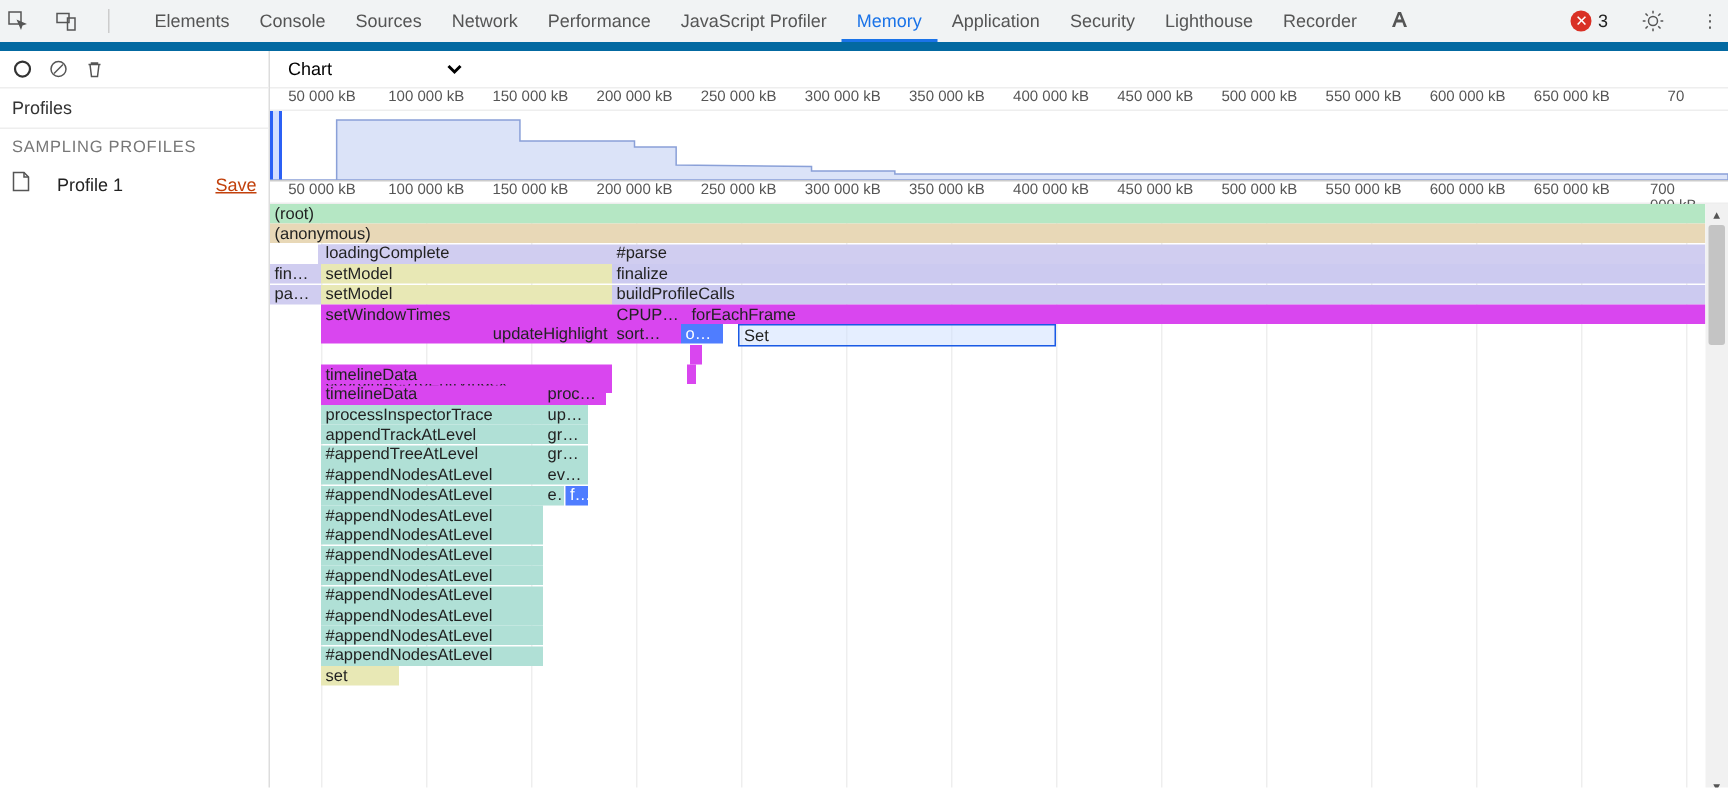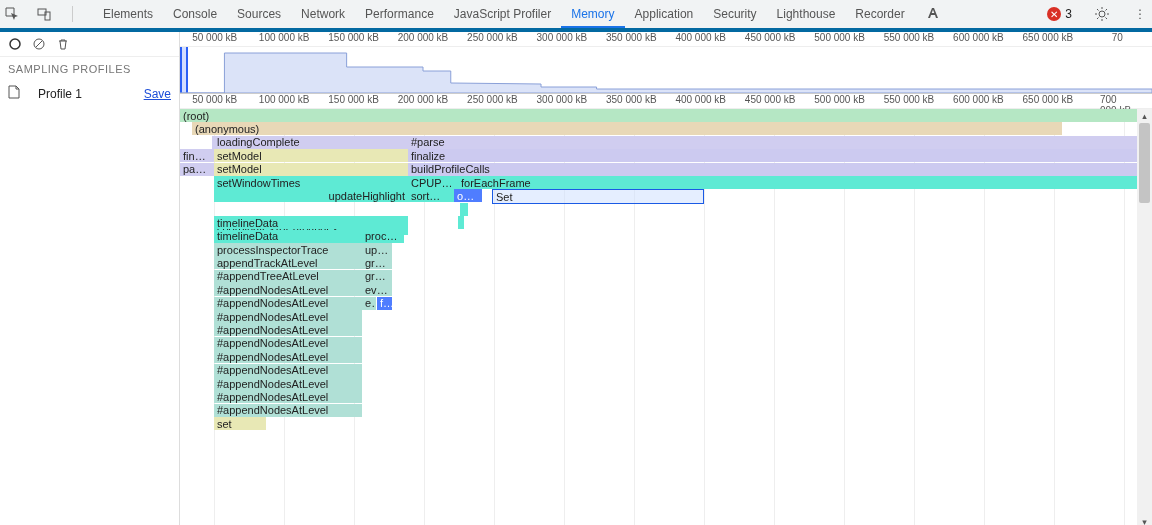--- a/index.html
+++ b/index.html
@@ -1,32 +1,32 @@
 <!DOCTYPE html>
 <html><head>
 <meta charset="utf-8">
 <style>
   html,body{margin:0;padding:0;font-family:"Segoe UI",Arial,sans-serif;font-size:12px;color:#222;background:#fff;width:1152px;height:525px;overflow:hidden}
-  .tabbar{display:flex;align-items:center;height:28px;border-bottom:4px solid #0369a1;background:#f1f3f4;gap:16px;padding:0 4px}
+  .tabbar{display:flex;align-items:center;height:28px;border-bottom:6px solid #0369a1;background:#f1f3f4;gap:16px;padding:0 4px}
   .tabbar .ico{width:16px;height:16px;display:flex;align-items:center;justify-content:center;color:#555}
   .tabbar .tab{padding:0 10px;height:28px;line-height:28px;color:#555;cursor:pointer;white-space:nowrap}
   .tabbar .tab.active{color:#1a73e8;border-bottom:2px solid #1a73e8;height:26px}
   .tabbar .spacer{flex:1}
   .err{display:flex;align-items:center;gap:4px}
   .err-badge{width:14px;height:14px;border-radius:50%;background:#d93025;color:#fff;font-size:10px;display:flex;align-items:center;justify-content:center}
   .menu-ico{width:16px;height:16px;display:flex;align-items:center;justify-content:center;color:#555;margin-left:6px}
 
   .main{display:flex;height:497px}
   .sidebar{width:180px;border-right:1px solid #ddd;display:flex;flex-direction:column}
   .side-toolbar{display:flex;align-items:center;gap:10px;height:24px;padding:0 8px;border-bottom:1px solid #eee}
   .side-toolbar .ico{width:14px;height:14px;display:flex;align-items:center;justify-content:center;color:#555}
   .panel-title{padding:6px 8px;border-bottom:1px solid #eee;color:#333}
   .panel-section{padding:6px 8px;color:#777;font-size:11px;letter-spacing:.5px}
   .profile-item{display:flex;align-items:center;padding:4px 8px;gap:18px}
-  .profile-item .save{margin-left:auto;text-decoration:underline;color:#1d4ed8;cursor:pointer}
+  .profile-item .save{margin-left:auto;text-decoration:underline;color:#c2410c;cursor:pointer}
 
   .right{flex:1;display:flex;flex-direction:column;position:relative;width:972px}
   .chart-toolbar{display:flex;align-items:center;height:24px;border-bottom:1px solid #eee;padding:0 8px}
   .chart-toolbar select{border:none;background:transparent;font-size:12px}
 
   .ruler{position:relative;height:14px;font-size:10px;color:#555;border-bottom:1px solid #eee}
   .ruler span{position:absolute;top:0;transform:translateX(-50%)}
   .overview{position:relative;height:46px;background:#fff;border-bottom:1px solid #ccc}
   .overview .sel{position:absolute;left:0;top:0;bottom:0;width:4px;background:#7a9cff55;border-left:2px solid #2b60f5;border-right:2px solid #2b60f5}
   .overview svg{position:absolute;inset:0}
@@ -37,21 +37,21 @@
   .vscroll .thumb{position:absolute;left:2px;right:2px;top:0;height:80px;background:#c4c4c4;border-radius:2px}
   .vscroll .arrow{position:absolute;left:0;right:0;height:14px;display:flex;align-items:center;justify-content:center;font-size:9px;color:#555}
   .vscroll .arrow.down{bottom:0}
 
   .row{position:absolute;height:13px;font-size:11px;display:flex;align-items:center;overflow:hidden}
   .row span{padding:0 3px;white-space:nowrap;overflow:hidden;text-overflow:ellipsis}
   .c-green{background:#b5e7c4}
   .c-tan{background:#e8d8b7}
   .c-lav{background:#d0cdf0}
   .c-lav2{background:#cccaf0}
-  .c-lav3{background:#5eead4}
+  .c-lav3{background:#d946ef}
   .c-lyellow{background:#e8e8b5}
   .c-teal{background:#b0e0d6}
   .c-sel{background:#4f7dff;color:#fff;}
   .selbox{position:absolute;border:1px solid #1a5ae5;background:#cfe0ff88}
   .vline{position:absolute;top:0;bottom:0;width:1px;background:#0001}
 </style>
 </head>
 <body>
 
 <div class="tabbar">
@@ -113,32 +113,36 @@
             <circle cx="6" cy="6" r="5" fill="none" stroke="#555"></circle>
             <line x1="3" y1="9" x2="9" y2="3" stroke="#555"></line>
           </svg>
         </div>
       <div class="ico">
           <svg width="12" height="12" viewBox="0 0 12 12">
             <path d="M2 3h8M4 3V2h4v1M3 3l1 8h4l1-8" fill="none" stroke="#555"></path>
           </svg>
         </div>
     </div>
+    <div class="panel-title">Profiles</div>
     <div class="panel-section">SAMPLING PROFILES</div>
     <div class="profile-item">
       <span><svg width="12" height="14" viewBox="0 0 12 14">
             <path d="M1 1h7l3 3v9H1z" fill="none" stroke="#555"></path>
             <path d="M8 1v3h3" fill="none" stroke="#555"></path>
           </svg></span>
       <span>Profile 1</span>
       <span class="save">Save</span>
     </div>
   </div>
 
   <div class="right">
+    <div class="chart-toolbar">
+      <select id="view-sel"><option>Chart</option><option>Heavy (Bottom Up)</option><option>Tree (Top Down)</option></select>
+    </div>
 
     <div class="ruler" id="ruler-top">
         <span style="left: 34.7143px;">50 000 kB</span>
         <span style="left: 104.143px;">100 000 kB</span>
         <span style="left: 173.571px;">150 000 kB</span>
         <span style="left: 243px;">200 000 kB</span>
         <span style="left: 312.429px;">250 000 kB</span>
         <span style="left: 381.857px;">300 000 kB</span>
         <span style="left: 451.286px;">350 000 kB</span>
         <span style="left: 520.714px;">400 000 kB</span>
@@ -184,21 +188,21 @@
           <div class="vline" style="left: 524px;"></div>
           <div class="vline" style="left: 594px;"></div>
           <div class="vline" style="left: 664px;"></div>
           <div class="vline" style="left: 734px;"></div>
           <div class="vline" style="left: 804px;"></div>
           <div class="vline" style="left: 874px;"></div>
           <div class="vline" style="left: 944px;"></div>
           <div class="row c-green" style="left: 0px; top: 0px; width: 957px;">
             <span>(root)</span>
           </div>
-          <div class="row c-tan" style="left: 0px; top: 13.4px; width: 870px; margin-left: 12px;">
+          <div class="row c-tan" style="left: 0px; top: 13.4px; width: 957px;">
             <span>(anonymous)</span>
           </div>
           <div class="row c-lav" style="left: 4px; top: 26.8px; width: 34px; margin-left: 28px;">
             <span>close</span>
           </div>
           <div class="row c-lav" style="left: 34px; top: 26.8px; width: 194px;">
             <span>loadingComplete</span>
           </div>
           <div class="row c-lav" style="left: 228px; top: 26.8px; width: 729px;">
             <span>#parse</span>

